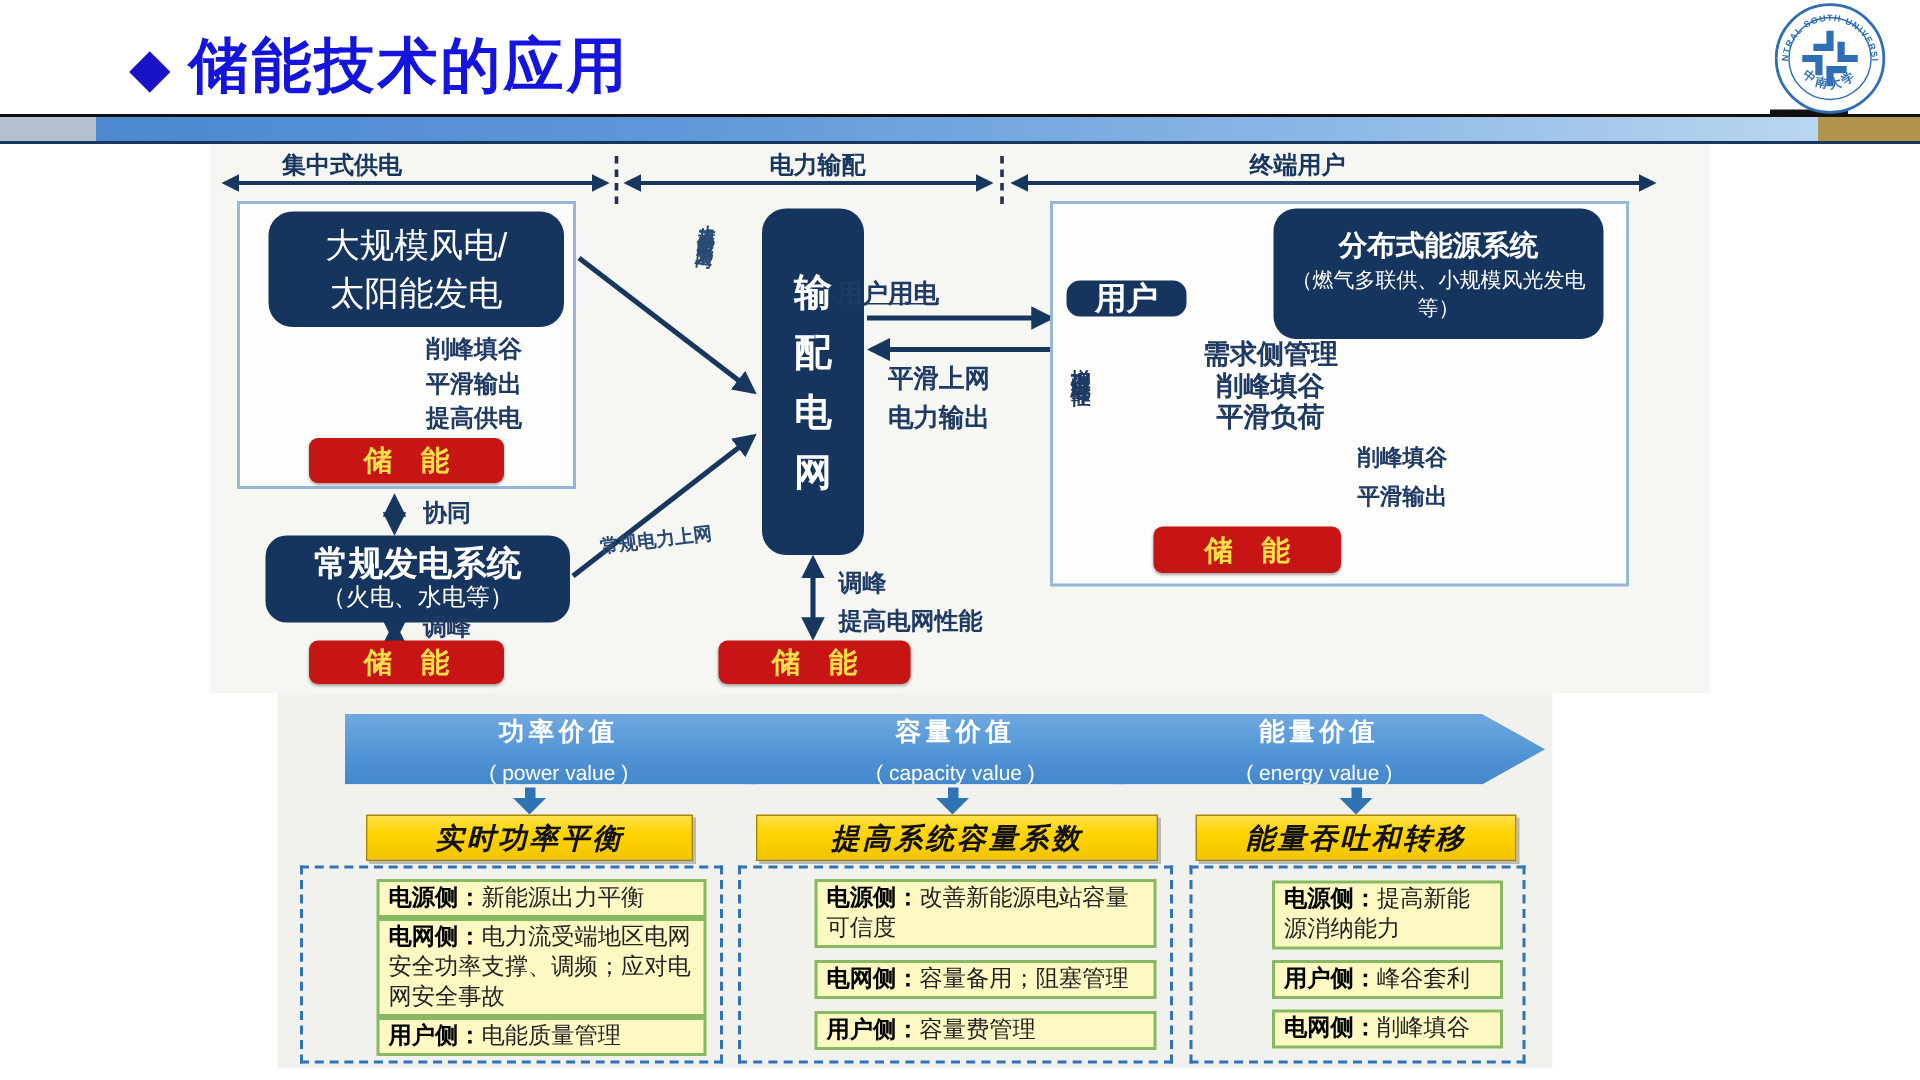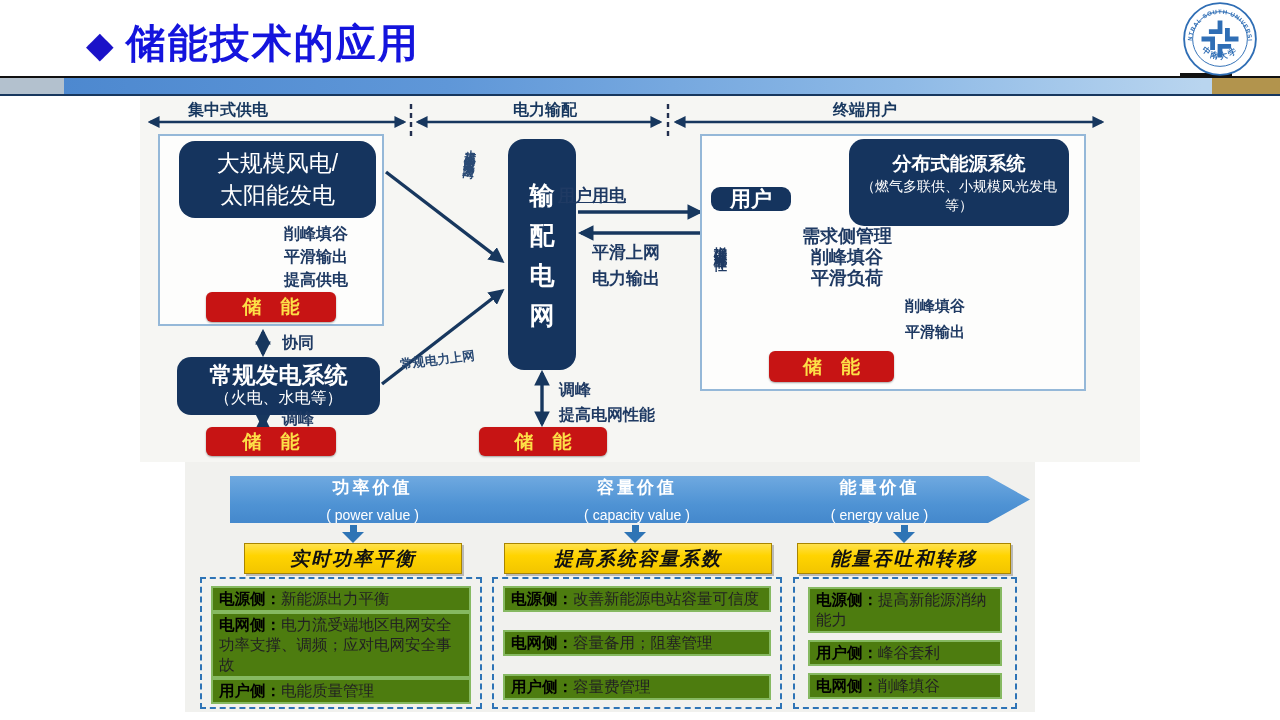--- a/index.html
+++ b/index.html
@@ -32,21 +32,21 @@
   .chev{top:476px;height:47px;color:#fff;display:flex;flex-direction:column;align-items:center;justify-content:space-between;background:linear-gradient(180deg,#6fa9e0 0%,#4f93d4 60%,#4488cc 100%);}
   .chev .cn{font-size:17px;font-weight:bold;letter-spacing:3px;}
   .chev .en{font-size:14px;}
   .chev1{clip-path:polygon(0 0,calc(100% - 42px) 0,100% 50%,calc(100% - 42px) 100%,0 100%);padding-right:30px;}
   .chevN{clip-path:polygon(0 0,calc(100% - 42px) 0,100% 50%,calc(100% - 42px) 100%,0 100%,42px 50%);padding-left:14px;padding-right:30px;}
   .down-arrow{top:525px;width:22px;}
   .da-stem{width:7px;height:7px;background:#2e74b5;margin:0 auto;}
   .da-head{width:0;height:0;border-left:11px solid transparent;border-right:11px solid transparent;border-top:11px solid #2e74b5;}
   .ybox{top:543px;height:31px;background:linear-gradient(180deg,#ffe14d 0%,#ffd400 40%,#f2c500 100%);border:1px solid #a98500;box-shadow:2px 2px 0 rgba(80,80,80,.35);display:flex;align-items:center;justify-content:center;font-size:19px;font-weight:bold;color:#111;letter-spacing:2px;font-style:italic;}
   .dashed{top:577px;height:132px;border:2px dashed #2e74b6;display:flex;flex-direction:column;justify-content:space-between;padding:7px 9px;}
-  .item{background:#4d7c0f;border:2px solid #86b961;padding:1px 6px;font-size:15.5px;line-height:20px;color:#222;}
+  .item{background:#fef9c3;border:2px solid #86b961;padding:1px 6px;font-size:15.5px;line-height:20px;color:#222;margin-left:40px;}
   .item b{color:#000;}
 </style>
 </head>
 <body>
 
 <div id="slide">
 
   <div class="abs title">
     <span class="diamond">◆</span><span>储能技术的应用</span>
   </div>

